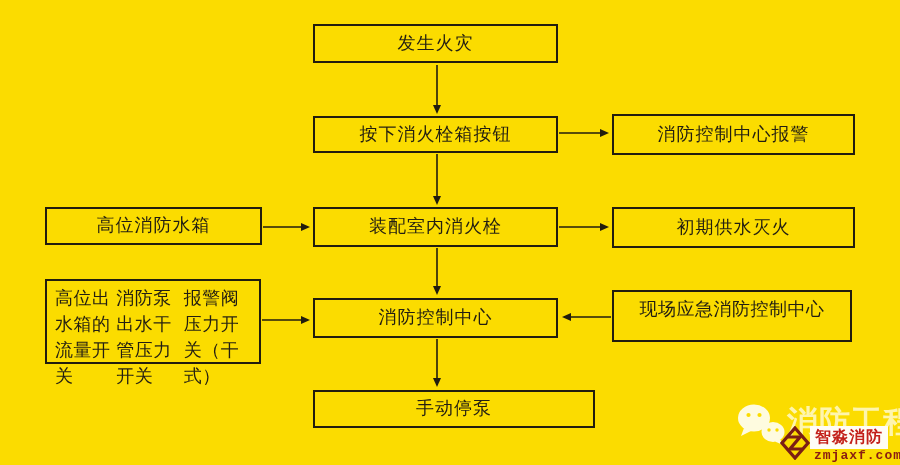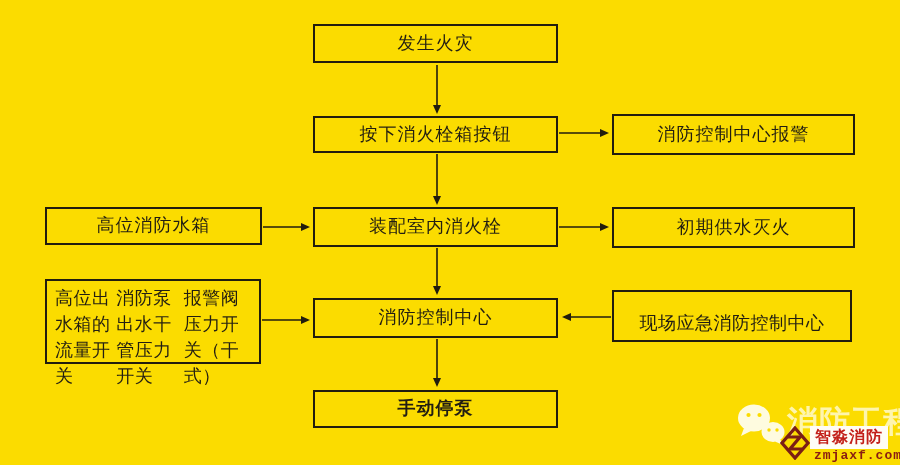--- a/index.html
+++ b/index.html
@@ -28,34 +28,34 @@
   }
   .node.multiline{
     flex-direction:row;
     align-items:flex-start;
     justify-content:center;
     text-align:left;
     padding:4px 8px;
     letter-spacing:0.5px;
   }
   .node.multiline.centered{
-    align-items:flex-end;
+    align-items:flex-start;
     text-align:center;
   }
   .node .ln{display:block;line-height:26px;}
   #fire-occurs      {left:313px; top:24px;  width:245px; height:39px;}
   #press-button     {left:313px; top:116px; width:245px; height:37px;}
   #alarm-center     {left:612px; top:114px; width:243px; height:41px;text-align:right;}
   #high-tank        {left:45px;  top:207px; width:217px; height:38px;}
   #indoor-hydrant   {left:313px; top:207px; width:245px; height:40px;}
   #initial-supply   {left:612px; top:207px; width:243px; height:41px;}
   #switches         {left:45px;  top:279px; width:216px; height:85px;}
   #start-pump       {left:313px; top:298px; width:245px; height:40px;}
   #onsite-emergency {left:612px; top:290px; width:240px; height:52px;}
-  #manual-stop      {left:313px; top:390px; width:245px; height:38px;font-weight:bold;}
+  #manual-stop      {left:313px; top:390px; width:282px; height:38px;}
 
   #arrow-layer{position:absolute;left:0;top:0;width:900px;height:465px;pointer-events:none;}
 
   
   #watermark{position:absolute;left:730px;top:396px;width:170px;height:69px;}
   #wm-bubbles{position:absolute;left:5px;top:6px;}
   #wm-brand-big{
     position:absolute;left:57px;top:5px;
     font-size:31px;font-weight:bold;letter-spacing:1px;
     color:rgba(255,255,240,0.72);

